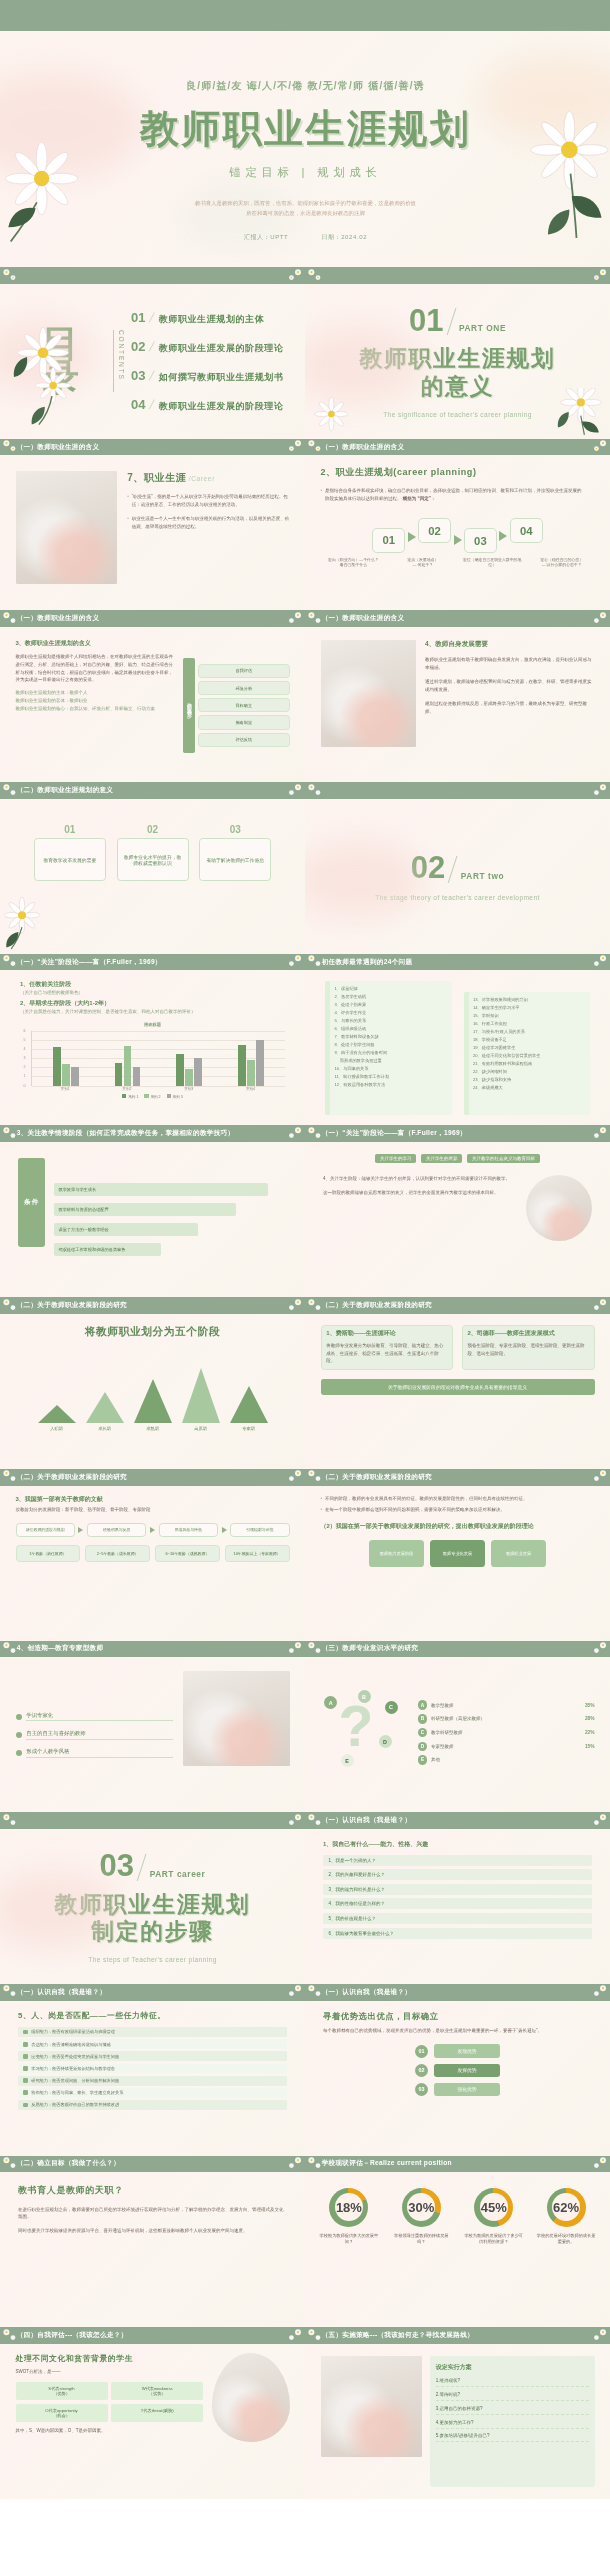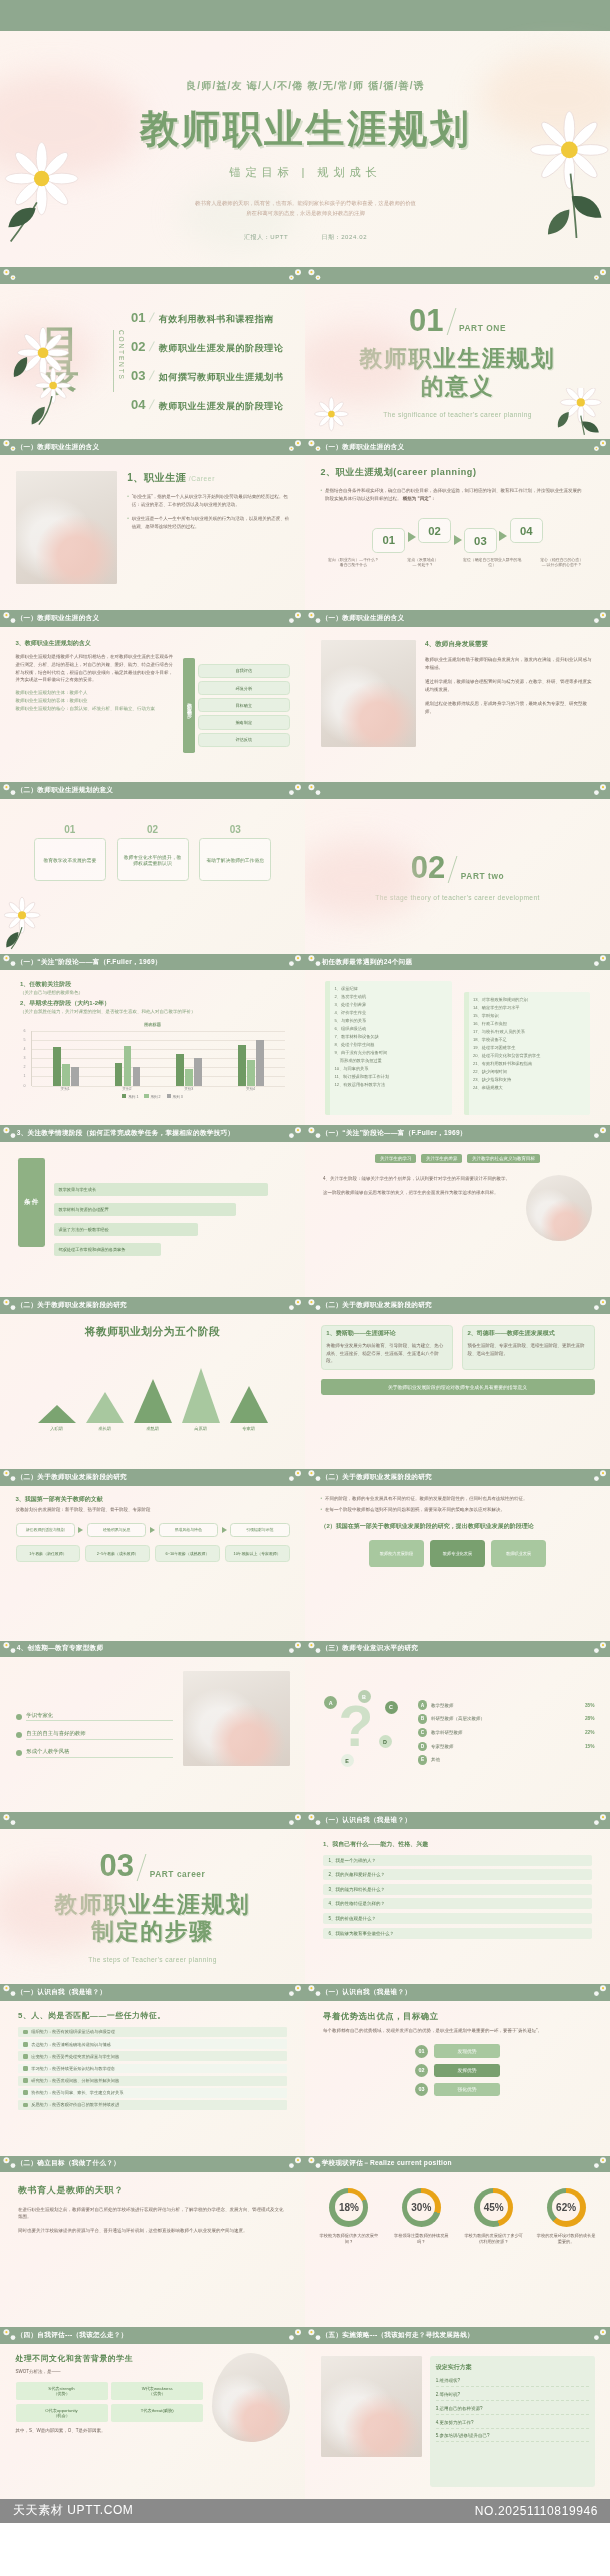--- a/index.html
+++ b/index.html
@@ -159,21 +159,21 @@
   }
 
   
   .donut { position: relative; width: 39px; height: 39px; border-radius: 50%; }
   .donut::after {
     content:""; position: absolute; inset: 5.4px; border-radius: 50%;
     background: #fdf3ec;
   }
   .donut span {
     position: absolute; inset: 0; display: flex; align-items: center;
-    justify-content: center; font-size: 10px; font-weight: bold; color: #4a4a4a; z-index: 2;
+    justify-content: center; font-size: 13px; font-weight: bold; color: #4a4a4a; z-index: 2;
   }
 
   
   .chart { position: relative; }
   .chart .ttl { text-align: center; font-size: 4.2px; color: #7d9e75; font-weight: bold; }
   .plot { position: relative; height: 55px; margin: 3.6px 0 0 10.7px; border-left: 0.6px solid #ddd6cc; }
   .gl { position: absolute; left: 0; right: 0; border-top: 0.6px solid #eae3da; }
   .gl span { position: absolute; left: -8.3px; top: -3px; font-size: 3.6px; color: #9a9a9a; }
   .bars { position: absolute; inset: 0; display: flex; align-items: flex-end;
           justify-content: space-around; padding: 0 3.6px; }
@@ -323,21 +323,21 @@
         </svg>
 
         <div class="cat-left">
           <div class="cat-mu">目录</div>
           <div class="cat-en">CONTENTS</div>
         </div>
         <div class="cat-list">
           <div class="cat-item">
             <span class="cat-num">01</span>
             <span class="cat-slash">/</span>
-            <span class="cat-txt">有效利用教科书和课程指南</span>
+            <span class="cat-txt">教师职业生涯规划的主体</span>
           </div>
           <div class="cat-item">
             <span class="cat-num">02</span>
             <span class="cat-slash">/</span>
             <span class="cat-txt">教师职业生涯发展的阶段理论</span>
           </div>
           <div class="cat-item">
             <span class="cat-num">03</span>
             <span class="cat-slash">/</span>
             <span class="cat-txt">如何撰写教师职业生涯规划书</span>
@@ -435,21 +435,21 @@
               <circle cx="9" cy="16" r="4"></circle>
             </g>
             <circle cx="20" cy="7" r="1.8" fill="#f0c93a"></circle>
             <circle cx="9" cy="16" r="1.4" fill="#f0c93a"></circle>
           </svg>
       </div>
       <div class="c-body" style="display:flex;gap:10.7px;align-items:flex-start;padding-top:15.5px;">
         <div class="photo" style="width:101px;height:113px;"></div>
         <div style="flex:1">
           <div class="h2">
-            <span>1、职业生涯</span><span class="en">/Career</span>
+            <span>7、职业生涯</span><span class="en">/Career</span>
           </div>
           <div style="margin-top:8.3px">
             <div class="p bullet">
                 <span>“职业生涯”，指的是一个人从职业学习开始到职业劳动最后结束的经历过程。包括：就业的形态、工作的经历以及与职业相关的活动。</span>
               </div>
             <div class="p bullet" style="margin-top:6px">
                 <span>职业生涯是一个人一生中所有与职业相关联的行为与活动，以及相关的态度、价值观、愿望等连续性经历的过程。</span>
               </div>
           </div>
         </div>
@@ -1454,19 +1454,15 @@
               <div style="font-size: 4.5px; color: rgb(78, 113, 70); border-bottom: 0.6px dashed rgb(207, 224, 200); padding-bottom: 3px;">2.等待时机?</div>
               <div style="font-size: 4.5px; color: rgb(78, 113, 70); border-bottom: 0.6px dashed rgb(207, 224, 200); padding-bottom: 3px;">3.运用自己的各种资源?</div>
               <div style="font-size: 4.5px; color: rgb(78, 113, 70); border-bottom: 0.6px dashed rgb(207, 224, 200); padding-bottom: 3px;">4.更加努力的工作?</div>
               <div style="font-size: 4.5px; color: rgb(78, 113, 70); border-bottom: 0.6px dashed rgb(207, 224, 200); padding-bottom: 3px;">5.参加培训/进修/提升自己?</div>
             </div>
         </div>
       </div>
     </div>
   </div>
 
-  <div class="footer">
-    <span>天天素材 UPTT.COM</span>
-    <span>NO.20251110819946</span>
-  </div>
 
 </div>
 
 
 </body></html>

